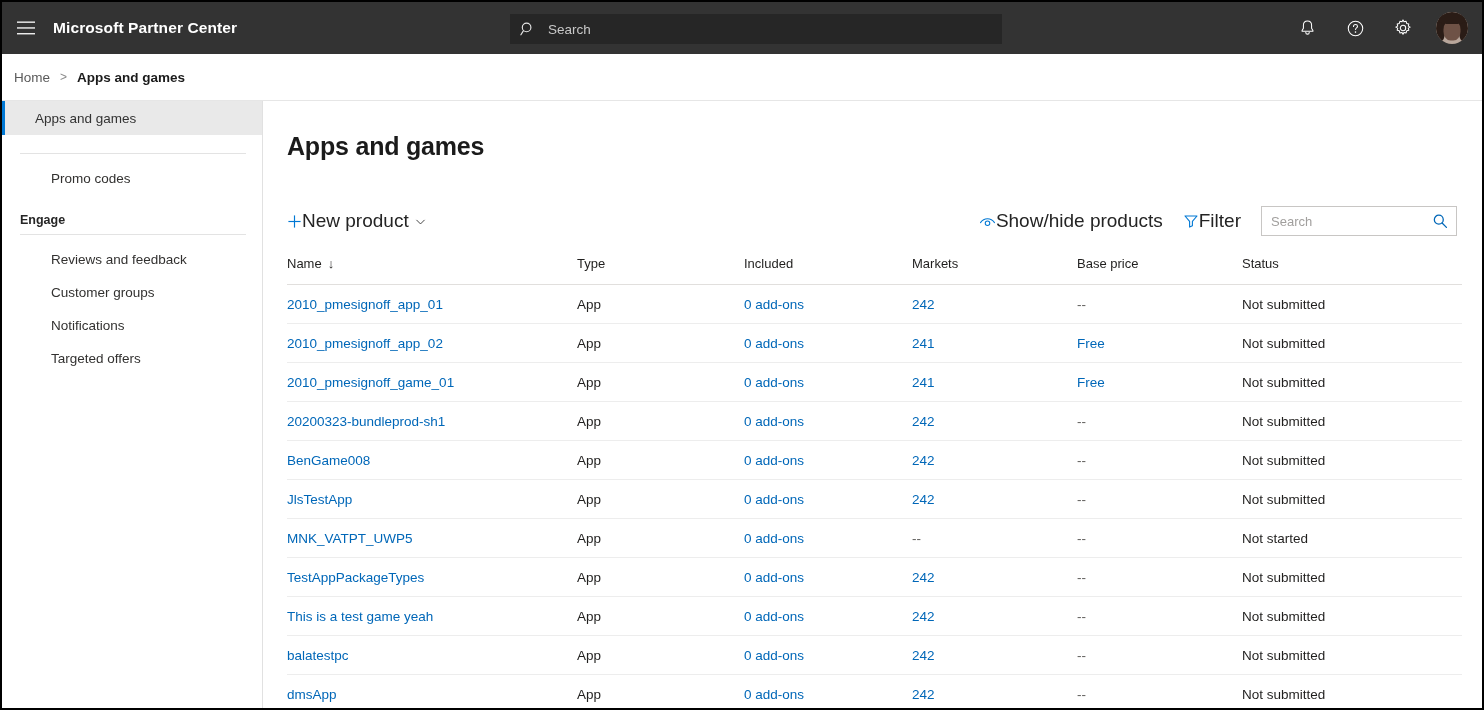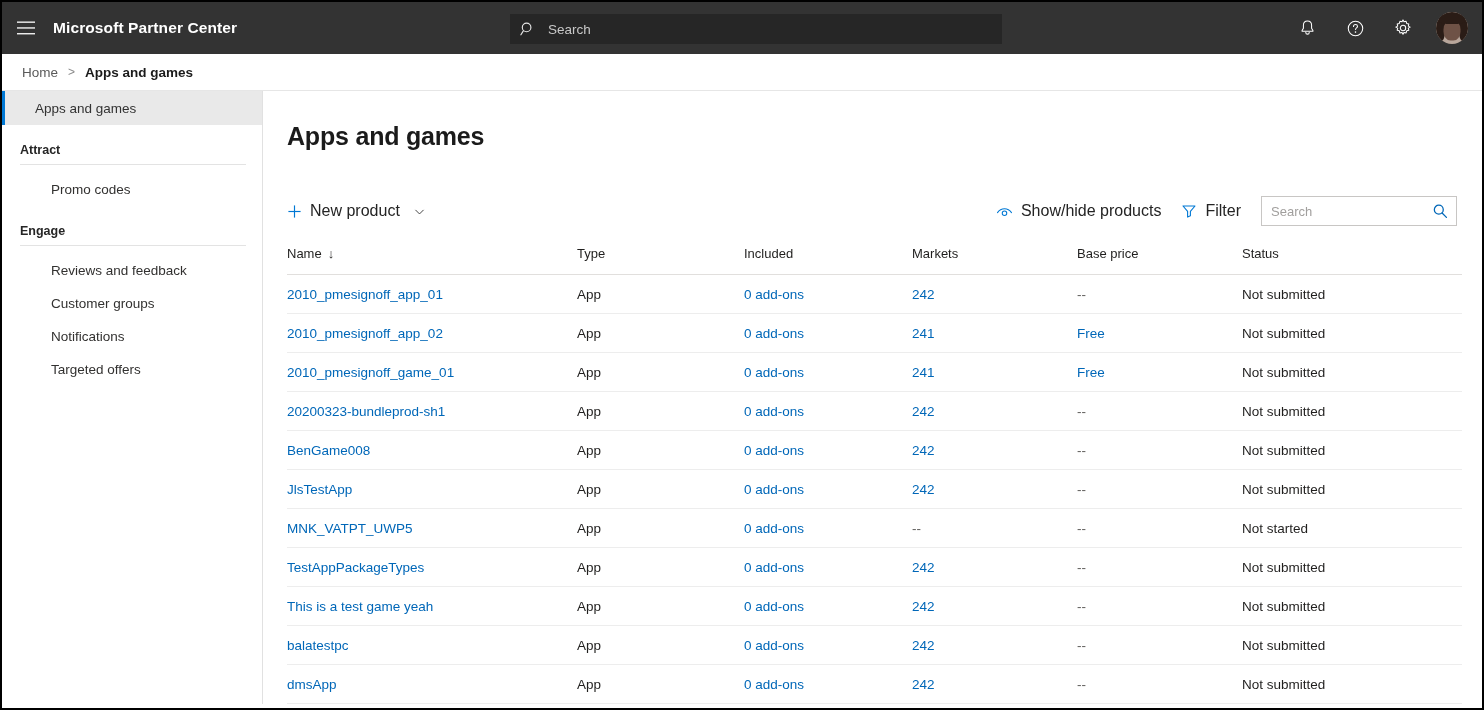--- a/index.html
+++ b/index.html
@@ -103,24 +103,24 @@
   .avatar .hairTop {
     position: absolute;
     left: 50%; top: 0px; transform: translateX(-50%);
     width: 26px; height: 12px;
     background: #2a1c16;
     border-radius: 50% 50% 30% 30%;
   }
 
   
   .breadcrumb {
-    height: 37px;
-    display: flex;
-    align-items: center;
-    padding-left: 20px;
+    height: 47px;
+    display: flex;
+    align-items: center;
+    padding-left: 12px;
     background: #ffffff;
     border-bottom: 1px solid #e6e6e6;
     font-size: 13.5px;
   }
   .crumb-link { color: #5a5a5a; cursor: pointer; }
   .crumb-sep { color: #8a8a8a; margin: 0 10px; font-size: 12px; }
   .crumb-current { color: #1b1b1b; font-weight: 600; }
 
   
   .body {
@@ -193,23 +193,22 @@
     margin-top: 43px;
     height: 34px;
     display: flex;
     align-items: center;
     position: relative;
     padding-right: 25px;
   }
   .cmd {
     display: flex;
     align-items: center;
-    gap: 8px;
     cursor: pointer;
-    font-size: 16px;
+    font-size: 19px;
     color: #242424;
     height: 30px;
   }
   .cmd .gl { display: flex; align-items: center; color: #0078d4; }
   .toolbar-right {
     margin-left: auto;
     display: flex;
     align-items: center;
     gap: 20px;
   }
@@ -336,21 +335,20 @@
 
   <div class="body">
 
     <div class="sidebar">
 
       <div class="nav-item active">
         <span>Apps and games</span>
       </div>
 
       <div class="nav-group">
-        <div class="nav-group-title">Attract</div>
         <div class="nav-group-rule"></div>
       </div>
       <div class="nav-sub">
         <div class="nav-item">
           <span>Promo codes</span>
         </div>
       </div>
 
       <div class="nav-group">
         <div class="nav-group-title">Engage</div>

